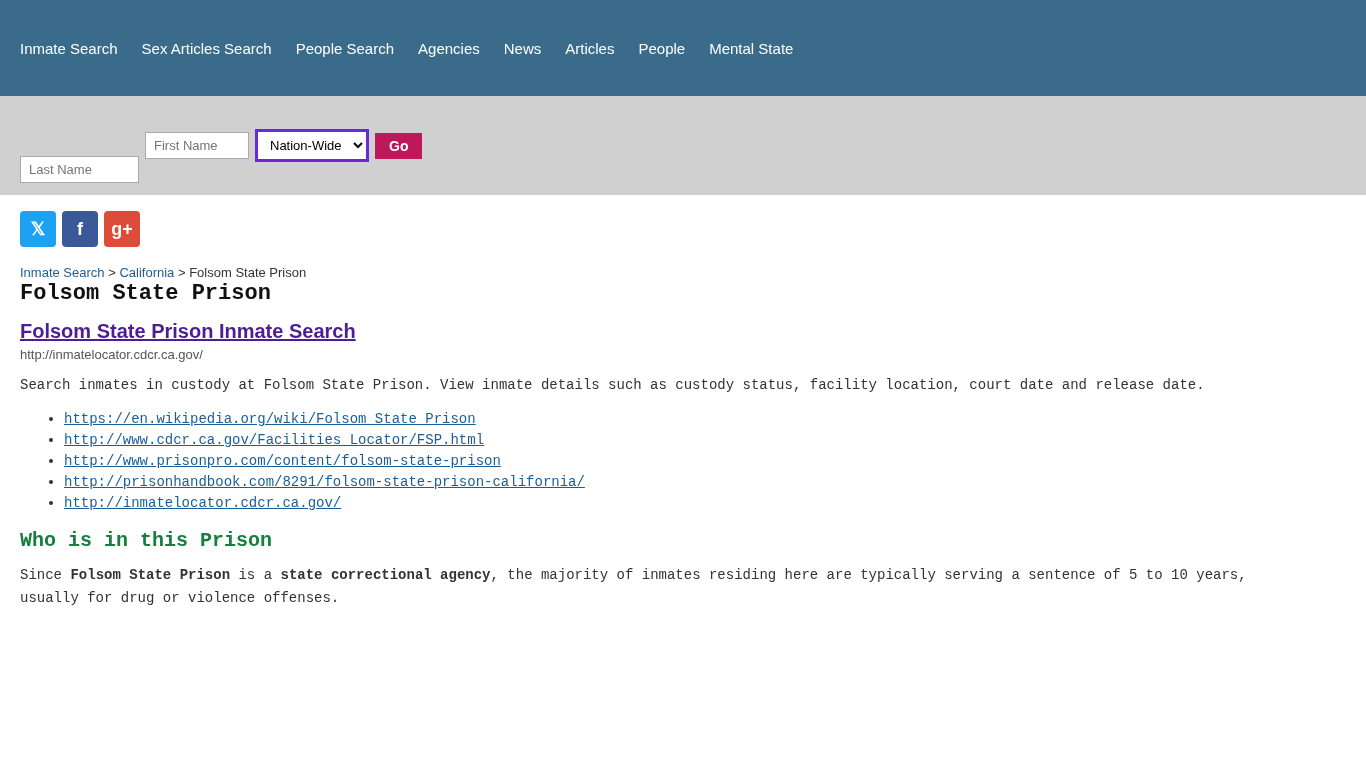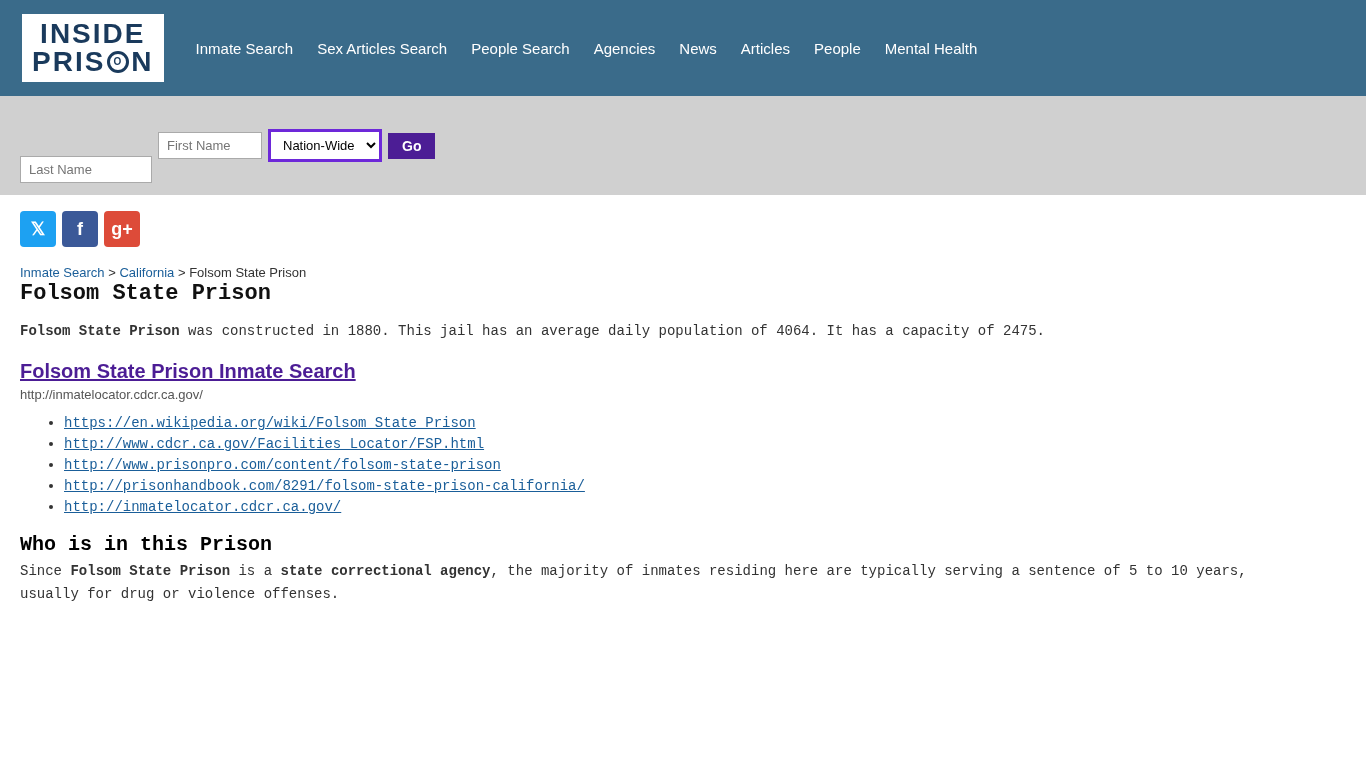--- a/index.html
+++ b/index.html
@@ -74,30 +74,30 @@
       align-items: center;
       gap: 6px;
     }
     #search-bar input {
       padding: 5px 8px;
       border: 1px solid #aaa;
       font-size: 13px;
       color: #999;
       background: #fff;
     }
-    #search-bar input#last-name { width: 132px; margin-top: 48px; }
+    #search-bar input#last-name { width: 119px; margin-top: 48px; }
     #search-bar input#first-name { width: 104px; }
     #search-bar select {
       padding: 5px 8px;
       border: 3px solid #6d28d9;
       font-size: 13px;
       background: #fff;
     }
     #go-btn {
-      background: #4c1d95;
+      background: #be185d;
       color: #fff;
       border: none;
       padding: 5px 14px;
       font-size: 14px;
       font-weight: bold;
       cursor: pointer;
     }
 
     
     #social-bar {
@@ -202,48 +202,38 @@
       color: #1a5e99;
       text-decoration: underline;
       font-size: 14px;
       font-family: 'Courier New', Courier, monospace;
     }
 
     
     h2.section-heading {
       font-size: 20px;
       font-weight: bold;
-      color: #000000;
-      margin-bottom: 4px;
+      color: #15803d;
+      margin-bottom: 12px;
       font-family: 'Courier New', Courier, monospace;
     }
   </style>
 </head>
 <body>
 
 <div id="header">
-  <div id="logo-box">
-    <div id="logo-text">INSIDE</div>
-    <div id="logo-text-2">
-      <span>PRIS</span>
-        <span class="logo-circle">
-          <span>O</span>
-        </span>
-        <span>N</span>
-    </div>
-  </div>
   <nav>
     <a href="#">Inmate Search</a>
     <a href="#">Sex Articles Search</a>
     <a href="#">People Search</a>
     <a href="#">Agencies</a>
     <a href="#">News</a>
     <a href="#">Articles</a>
     <a href="#">People</a>
-    <a href="#">Mental Health</a>
+    <a href="#">Mental State</a>
   </nav>
 </div>
 
 <div id="search-bar">
   <input type="text" id="last-name" placeholder="Last Name" style="">
   <input type="text" id="first-name" placeholder="First Name" style="">
   <select><option>Nation-Wide</option><option>Alabama</option><option>Alaska</option><option>Arizona</option><option>Arkansas</option><option>California</option><option>Colorado</option></select>
   <button id="go-btn" class="">Go</button>
 </div>
 
@@ -258,30 +248,28 @@
   <div id="breadcrumb">
     <a href="#">Inmate Search</a>
     <span> &gt; </span>
     <a href="#">California</a>
     <span> &gt; </span>
     <span>Folsom State Prison</span>
   </div>
 
   <h1 class="page-title">Folsom State Prison</h1>
 
-  <p class="intro-text">
-    <strong>Folsom State Prison</strong><span> was constructed in 1880. This jail has an average daily population of 4064. It has a capacity of 2475.</span>
-  </p>
 
   <h2 class="inmate-search-link">
     <a href="#">Folsom State Prison Inmate Search</a>
   </h2>
 
   <div class="url-text">http://inmatelocator.cdcr.ca.gov/</div>
 
+  <p class="body-text">Search inmates in custody at Folsom State Prison. View inmate details such as custody status, facility location, court date and release date.</p>
 
 
   <ul class="alt-links-list">
     <li>
       <a href="#">https://en.wikipedia.org/wiki/Folsom_State_Prison</a>
     </li>
     <li>
       <a href="#">http://www.cdcr.ca.gov/Facilities_Locator/FSP.html</a>
     </li>
     <li>

